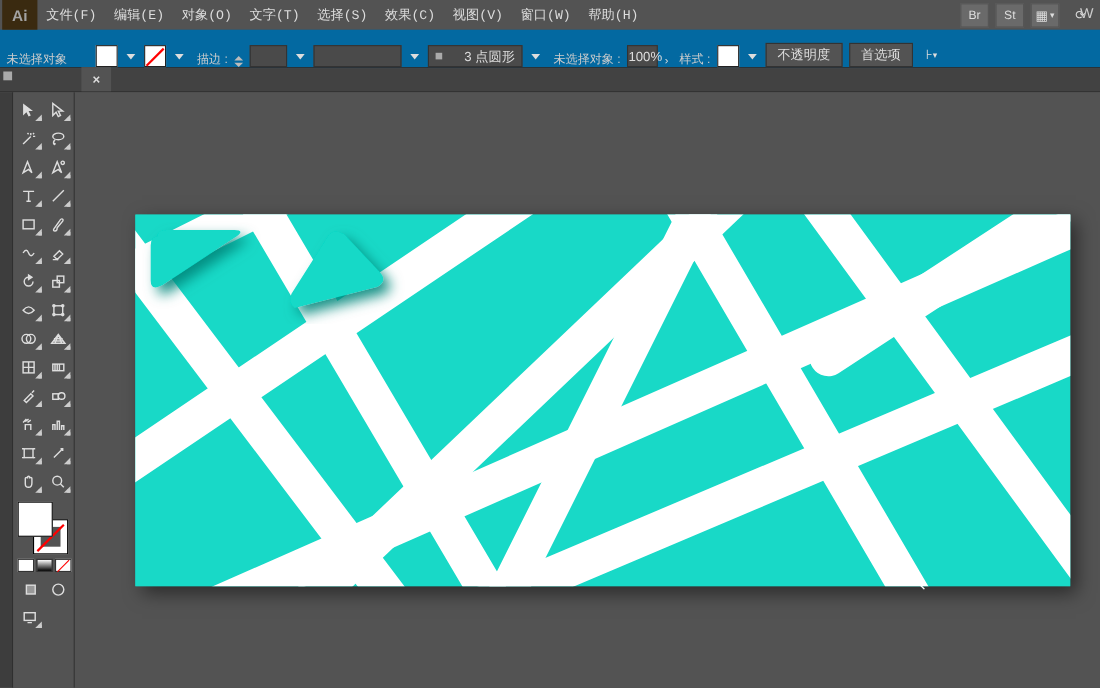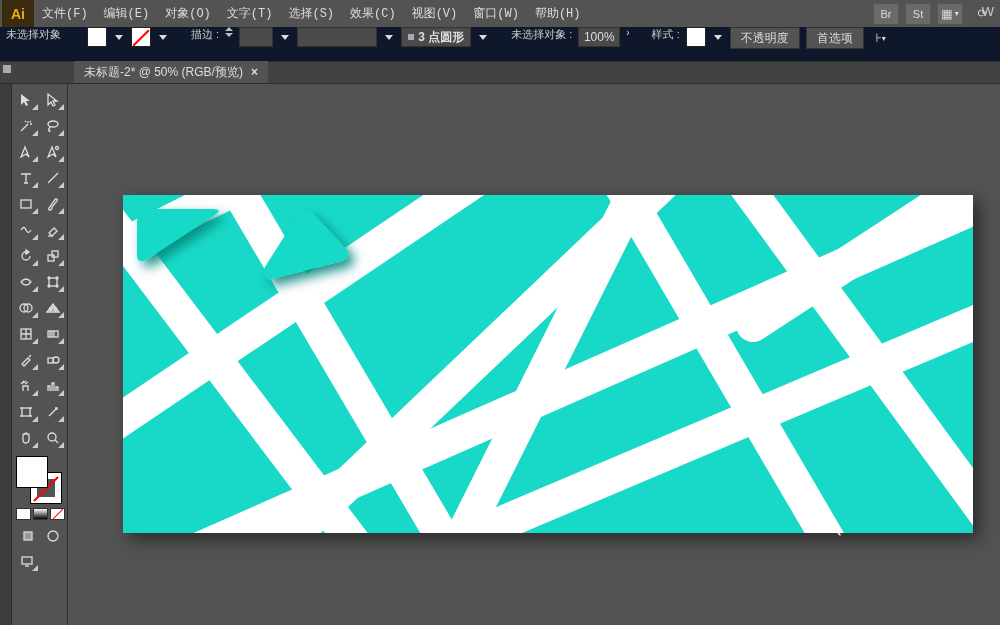--- a/index.html
+++ b/index.html
@@ -1,34 +1,34 @@
 <!DOCTYPE html>
 <html><head>
 <meta charset="utf-8">
 <style>
   * { margin: 0; padding: 0; box-sizing: border-box; font-family: "Microsoft YaHei", sans-serif; font-size: 12px; }
   html, body { width: 1000px; height: 625px; overflow: hidden; background: #535353; color: #ddd; }
   
   .menubar { height: 27px; background: #535353; display: flex; align-items: center; padding: 0 2px; }
-  .menubar .logo { width: 32px; height: 27px; background: #3a2a10; display: flex; align-items: center; justify-content: center; color: #eab308; font-weight: bold; font-size: 14px; }
+  .menubar .logo { width: 32px; height: 27px; background: #3a2a10; display: flex; align-items: center; justify-content: center; color: #a3a3a3; font-weight: bold; font-size: 14px; }
   .menubar .menu-item { padding: 0 8px; height: 100%; display: flex; align-items: center; cursor: pointer; font-family: Liberation Mono, monospace; }
   .menubar .spacer { flex: 1; }
   .menubar .right-icon { width: 26px; height: 22px; margin: 0 3px; background: #6a6a6a; display: flex; align-items: center; justify-content: center; font-size: 11px; color: #ddd; border: 1px solid #555; }
   
-  .ctrlbar { height: 35px; background: #0f172a; border-bottom: 1px solid #2e2e2e; display: flex; align-items: flex-start; padding: 0 6px; gap: 6px; }
+  .ctrlbar { height: 35px; background: #0369a1; border-bottom: 1px solid #2e2e2e; display: flex; align-items: flex-end; padding: 0 6px; gap: 6px; }
   .sel-label { font-size: 11px; color: #ccc; }
   .swatch { width: 20px; height: 20px; border: 1px solid #222; }
   .dd { width: 12px; height: 20px; display: flex; align-items: center; justify-content: center; }
   .dd::after { content: ""; border-left: 4px solid transparent; border-right: 4px solid transparent; border-top: 5px solid #ddd; }
   .stroke-swatch { width: 20px; height: 20px; background: #fff; border: 1px solid #222; position: relative; }
   .stroke-swatch::after { content: ""; position: absolute; left: -2px; right: -2px; top: 50%; border-top: 2px solid red; transform: rotate(-45deg); }
-  .group-label { font-size: 11px; color: #ccc; margin-left: 16px; }
+  .group-label { font-size: 11px; color: #ccc; margin-left: 4px; }
   .num-field { width: 34px; height: 20px; background: #4a4a4a; border: 1px solid #333; color: #ddd; text-align: center; line-height: 18px; }
   .long-field { width: 80px; height: 20px; background: #4a4a4a; border: 1px solid #333; }
-  .profile-field { height: 20px; background: #4a4a4a; border: 1px solid #333; display: flex; align-items: center; padding: 0 6px; gap: 4px; font-weight: bold; }
+  .profile-field { height: 20px; background: #4a4a4a; border: 1px solid #333; display: flex; align-items: center; padding: 0 6px; gap: 20px; }
   .profile-field .dot { width: 6px; height: 6px; background: #aaa; }
   .btn { height: 22px; padding: 0 10px; background: #535353; border: 1px solid #333; display: flex; align-items: center; cursor: pointer; }
   
   .tabstrip { height: 22px; background: #424242; display: flex; align-items: flex-end; border-bottom: 1px solid #2e2e2e; position: relative; }
   .tabstrip .left-marker { position: absolute; left: 3px; top: 3px; width: 8px; height: 8px; background: #aaa; }
   .doc-tab { margin-left: 74px; height: 22px; background: #535353; display: flex; align-items: center; padding: 0 10px; gap: 8px; color: #ddd; }
   .doc-tab .close { font-weight: bold; cursor: pointer; }
   
   .main { position: absolute; top: 84px; left: 0; right: 0; bottom: 0; display: flex; background: #535353; }
   .tool-collapse-strip { width: 12px; background: #3d3d3d; border-right: 1px solid #2e2e2e; }
@@ -93,38 +93,37 @@
   <div class="num-field"></div>
   <div class="dd"></div>
   <div class="long-field"></div>
   <div class="dd"></div>
   <div class="profile-field">
     <span class="dot"></span>
     <span>3 点圆形</span>
   </div>
   <div class="dd"></div>
   <span class="group-label">未选择对象 :</span>
-  <div class="num-field" style="width:42px;">100%</div>
+  <div class="num-field" style="width:28px;">100%</div>
   <div style="font-size:10px;">›</div>
   <span class="group-label">样式 :</span>
   <div class="swatch" style="background:#fff;"></div>
   <div class="dd"></div>
   <div class="btn">
       <span>不透明度</span>
     </div>
   <div class="btn">
       <span>首选项</span>
     </div>
   <div style="width:22px;height:22px;display:flex;align-items:center;justify-content:center;">⊦<span style="font-size:8px;">▾</span></div>
 </div>
 
 <div class="tabstrip">
   <div class="left-marker"></div>
   <div class="doc-tab">
-    <span>未标题-2* @ 50% (RGB/预览)</span>
     <span class="close">×</span>
   </div>
 </div>
 
 <div class="main">
   <div class="tool-collapse-strip"></div>
 
   <div class="toolbox">
     <div class="tool-row">
       <div class="tool corner">

